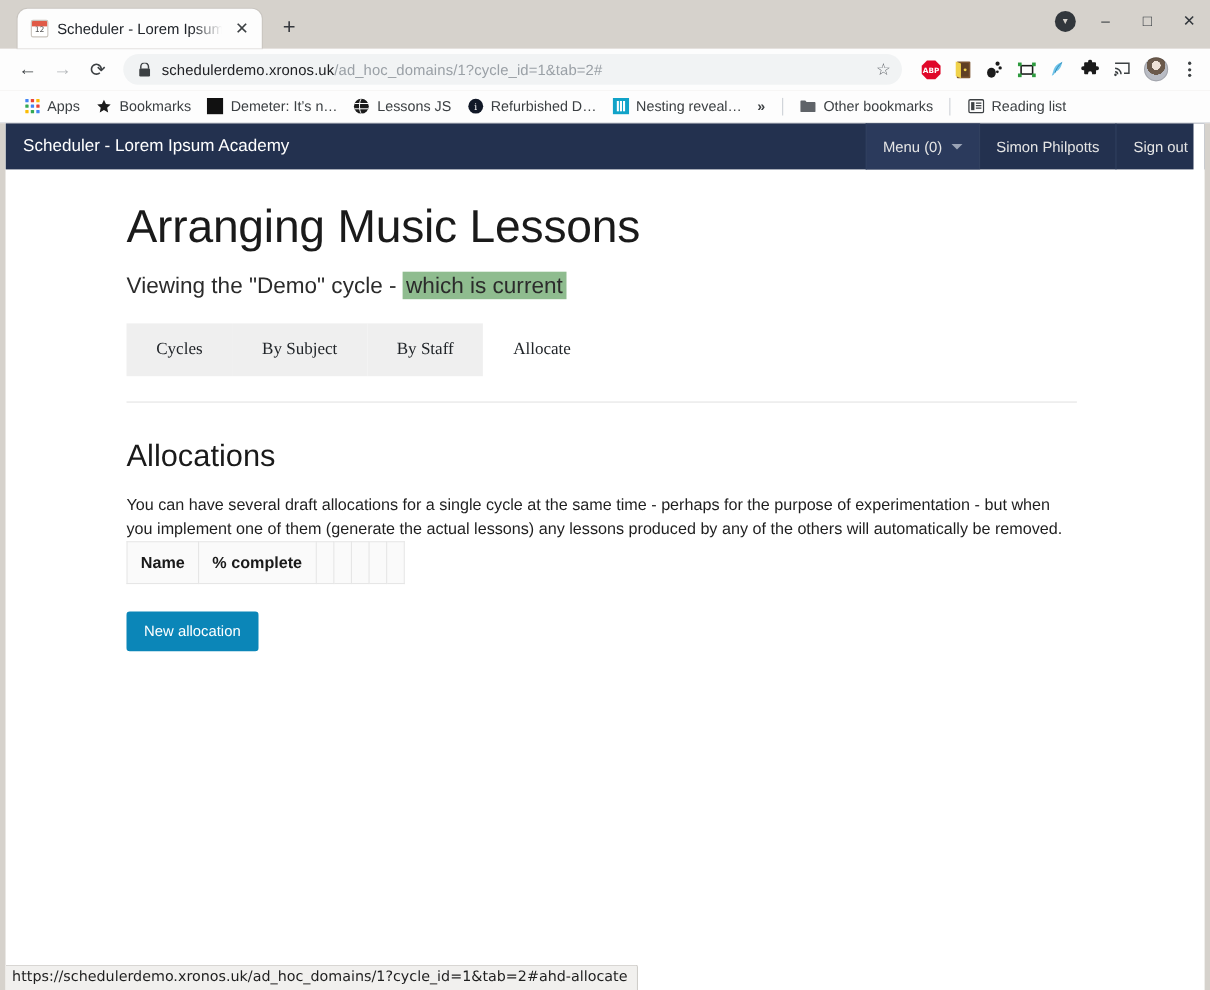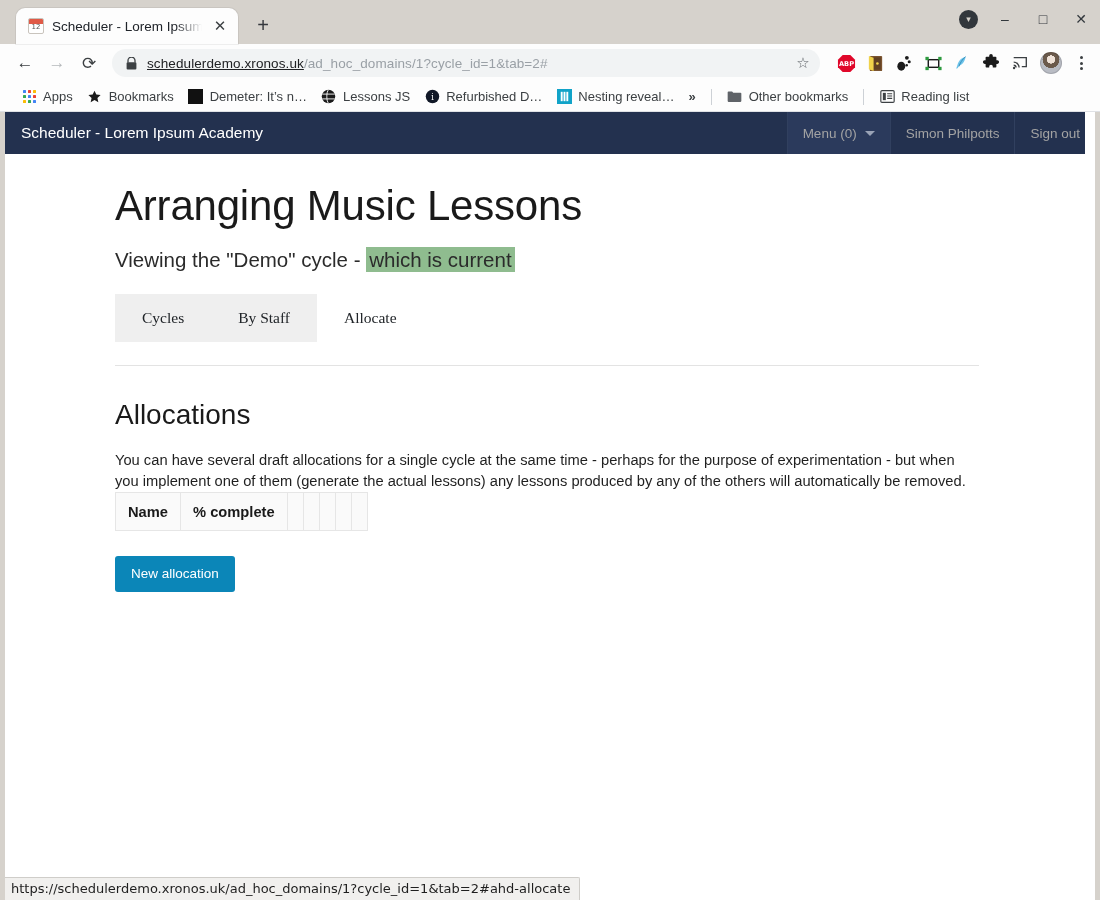--- a/index.html
+++ b/index.html
@@ -119,21 +119,21 @@
     gap: 10px;
     min-width: 0;
   }
   #omnibox-url {
     flex: 1 1 auto;
     font-size: 13.5px;
     color: #9aa0a6;
     white-space: nowrap; overflow: hidden;
     letter-spacing: .1px;
   }
-  #omnibox-url b { color: #202124; font-weight: 400; text-decoration: underline; }
+  #omnibox-url b { color: #202124; font-weight: 400; }
   #star-icon { color: #5f6368; font-size: 15px; width: 18px; text-align:center;}
   .ext-icon {
     width: 22px; height: 22px; margin-left: 5px;
     display: flex; align-items: center; justify-content: center;
     flex: 0 0 22px;
     text-align: center;
   }
   #profile-avatar {
     width: 22px; height: 22px; border-radius: 50%;
     margin-left: 7px; flex: 0 0 22px;
@@ -190,21 +190,21 @@
     display: flex; align-items: center;
     padding: 0 16px;
     font-size: 15.5px;
     flex: 1 1 auto;
     white-space: nowrap;
   }
   .nav-right-item {
     display: flex; align-items: center;
     padding: 0 15px;
     font-size: 13.5px;
-    color: #a3a3a3;
+    color: #e5e5e5;
     border-left: 1px solid #31405f;
     white-space: nowrap;
     gap: 8px;
   }
   .nav-right-item.active { background: #2b3a5c; }
   .caret-down {
     width:0;height:0;border-left:5px solid transparent;border-right:5px solid transparent;
     border-top:5px solid #9aa3b6; display:inline-block;
   }
 
@@ -511,20 +511,21 @@
     </div>
 
     <div id="page-body">
       <div class="content-wrap">
         <h1 id="page-title">Arranging Music Lessons</h1>
 
         <p id="cycle-subtitle"><span>Viewing the "Demo" cycle - </span><span id="cycle-current-badge">which is current</span></p>
 
         <div id="ahd-tabs">
           <div class="ahd-tab">Cycles</div>
+          <div class="ahd-tab">By Subject</div>
           <div class="ahd-tab">By Staff</div>
           <div class="ahd-tab active">Allocate</div>
         </div>
         <div id="tabs-rule"></div>
 
         <h2 id="section-title">Allocations</h2>
         <p id="section-desc">You can have several draft allocations for a single cycle at the same time - perhaps for the purpose of experimentation - but when you implement one of them (generate the actual lessons) any lessons produced by any of the others will automatically be removed.</p>
 
         <table id="allocations-table">
           <thead>

